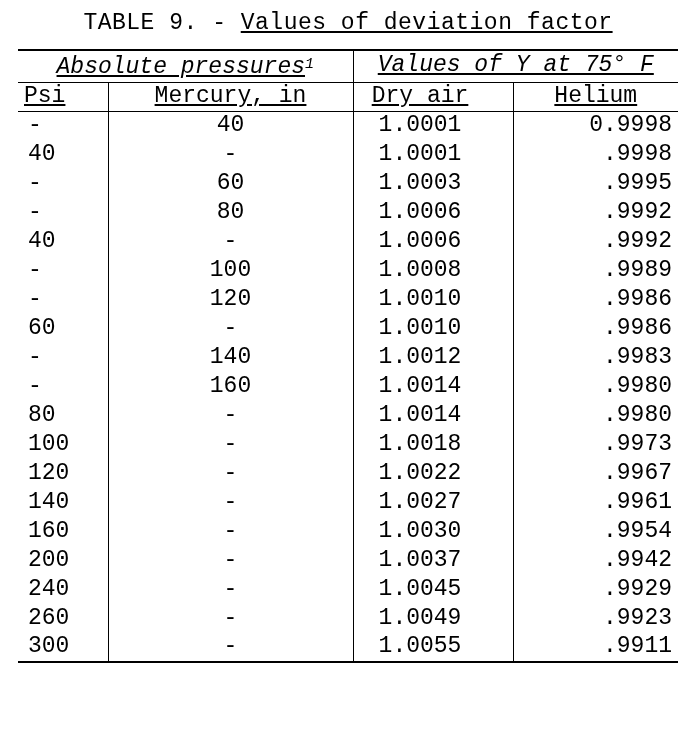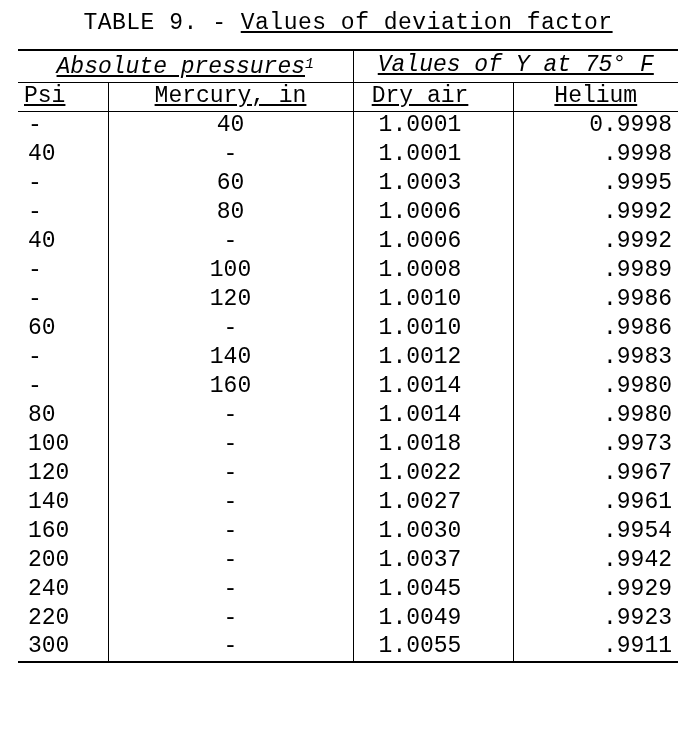--- a/index.html
+++ b/index.html
@@ -177,21 +177,21 @@
         <td class="dry vr">1.0037</td>
         <td class="hel">.9942</td>
       </tr>
       <tr>
         <td class="psi vr">240</td>
         <td class="merc vr">-</td>
         <td class="dry vr">1.0045</td>
         <td class="hel">.9929</td>
       </tr>
       <tr>
-        <td class="psi vr">220</td>
+        <td class="psi vr">260</td>
         <td class="merc vr">-</td>
         <td class="dry vr">1.0049</td>
         <td class="hel">.9923</td>
       </tr>
       <tr class="bot-rule">
         <td class="psi vr">300</td>
         <td class="merc vr">-</td>
         <td class="dry vr">1.0055</td>
         <td class="hel">.9911</td>
       </tr>

